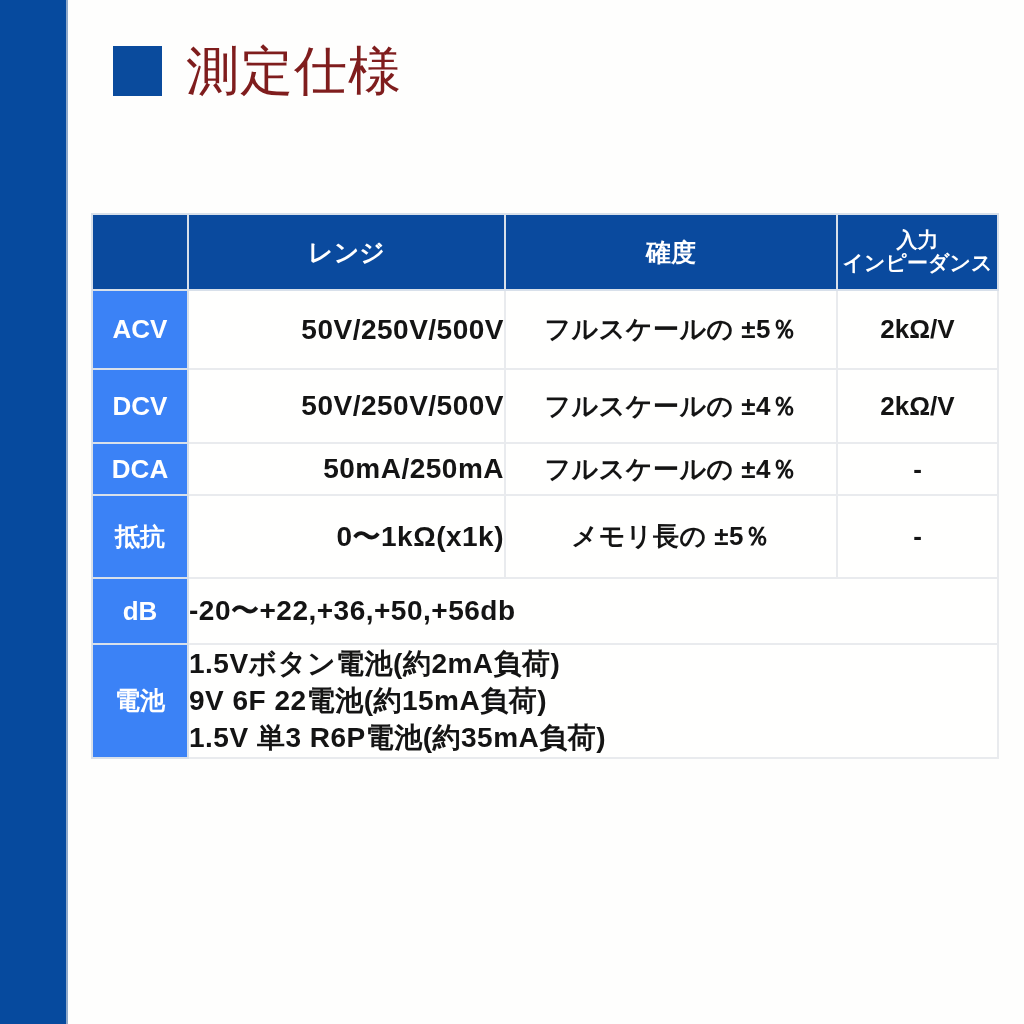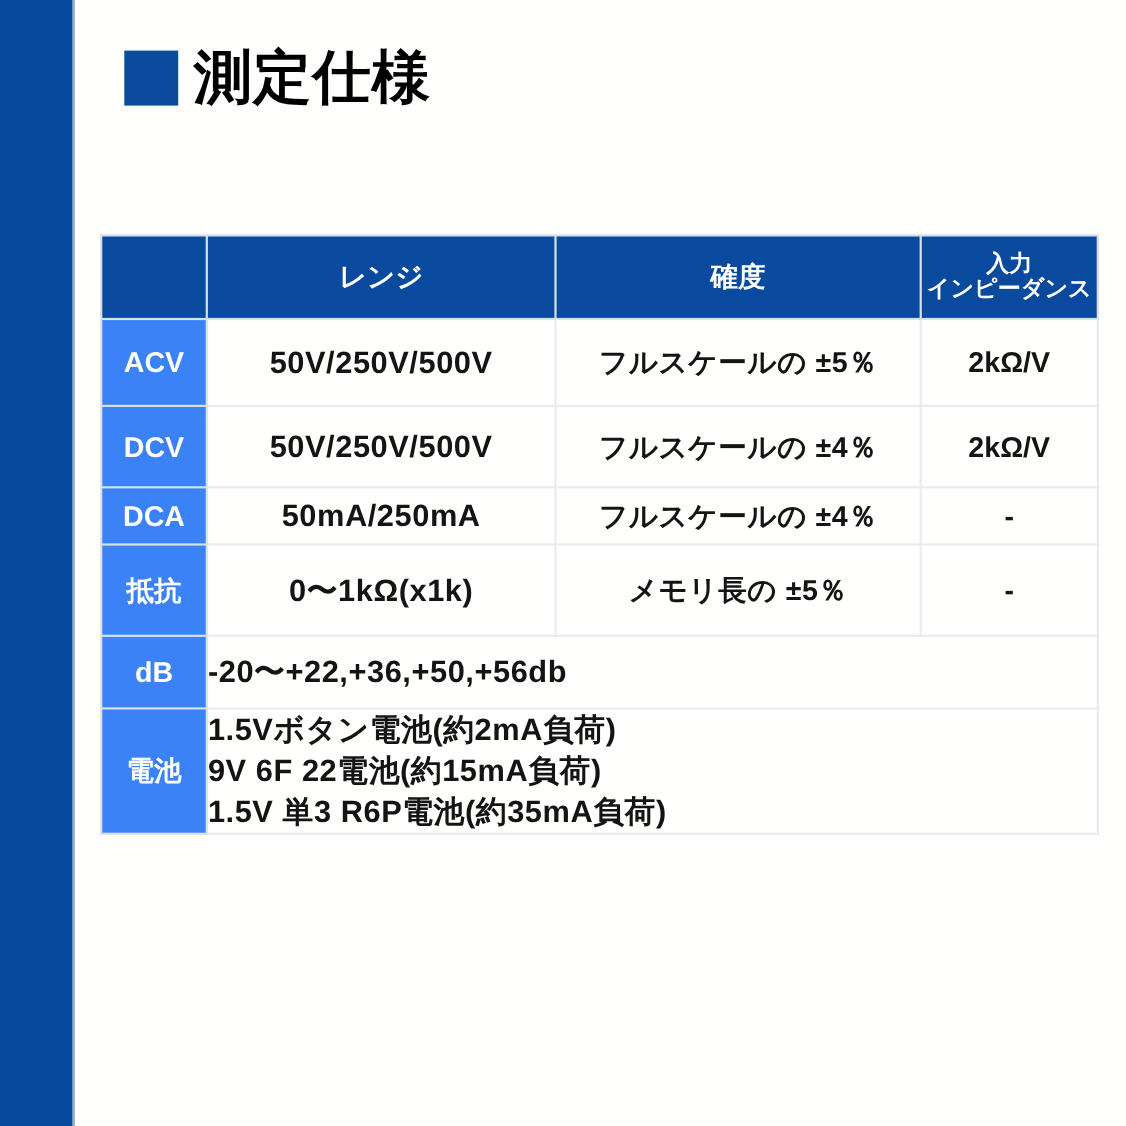--- a/index.html
+++ b/index.html
@@ -41,25 +41,25 @@
     display: flex;
     align-items: center;
   }
   #title-square {
     width: 49px;
     height: 50px;
     background: #0A4B9D;
     flex: 0 0 auto;
   }
   #page-title {
-    margin-left: 14px;
+    margin-left: 24px;
     font-size: 53px;
     line-height: 1;
-    font-weight: bold;
-    color: #000000;
+    font-weight: normal;
+    color: #7f1d1d;
     letter-spacing: 1px;
     white-space: nowrap;
   }
 
   
   #spec-table {
     position: absolute;
     left: 91px;
     top: 213px;
     width: 906px;
@@ -105,21 +105,21 @@
 
   
   .cell {
     background: #fffffe;
     color: #141414;
     font-size: 28px;
     font-weight: bold;
     box-sizing: border-box;
   }
   .cell.range {
-    text-align: center;
+    text-align: right;
     padding-left: 11px;
     letter-spacing: 0.5px;
   }
   .cell.acc {
     text-align: center;
     font-size: 26px;
     letter-spacing: 0.5px;
   }
   .cell.imp {
     text-align: center;

